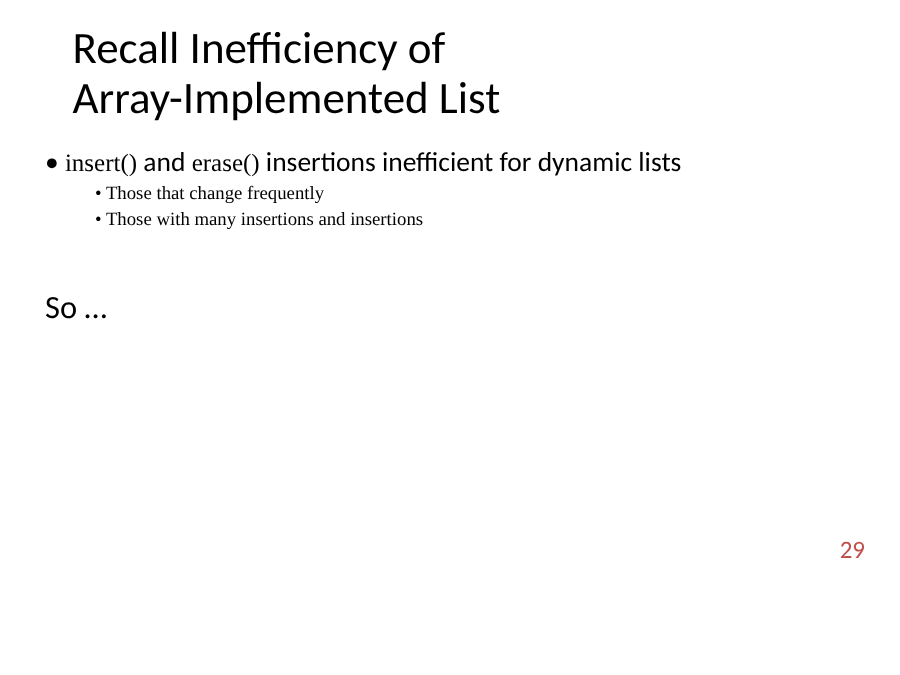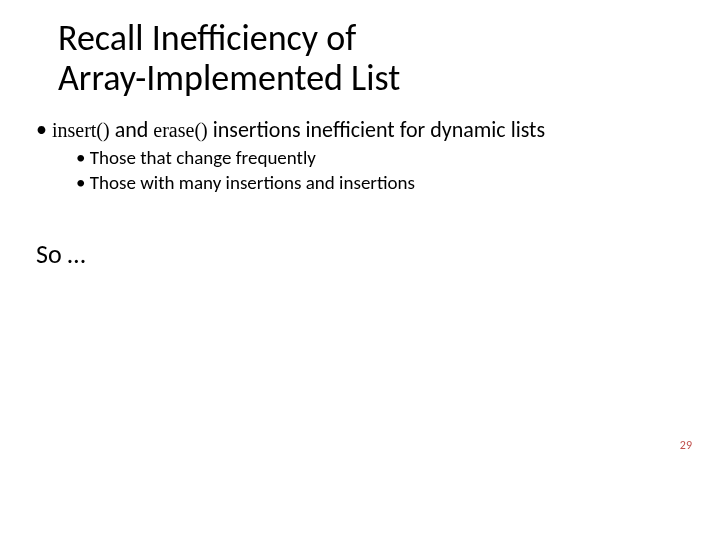--- a/index.html
+++ b/index.html
@@ -38,24 +38,25 @@
   }
   .bullet-l1 {
     padding-left: 20px;
     text-indent: -14px;
     margin-bottom: 2px;
   }
   .bullet-l1::before {
     content: "• ";
   }
   .bullet-l2 {
-    font-size: 19px;
+    font-size: 15px;
     padding-left: 58px;
     text-indent: -12px;
     margin-bottom: 2px;
+    font-family: Liberation Serif, serif;
   }
   .bullet-l2::before {
     content: "• ";
   }
   .code {
     font-family: Liberation Serif, serif;
     font-size: 20px;
   }
   .para {
     margin-top: 42px;
@@ -64,21 +65,21 @@
     padding-left: 6px;
   }
   .para .line2 {
     padding-left: 40px;
     display: block;
   }
   .pagenum {
     position: absolute;
     right: 28px;
     bottom: 20px;
-    font-size: 12px;
+    font-size: 20px;
     color: #c0504d;
   }
 </style>
 </head>
 <body>
 
 <div class="slide">
 
   <div class="title">
     <span>Recall Inefficiency of</span><br>

